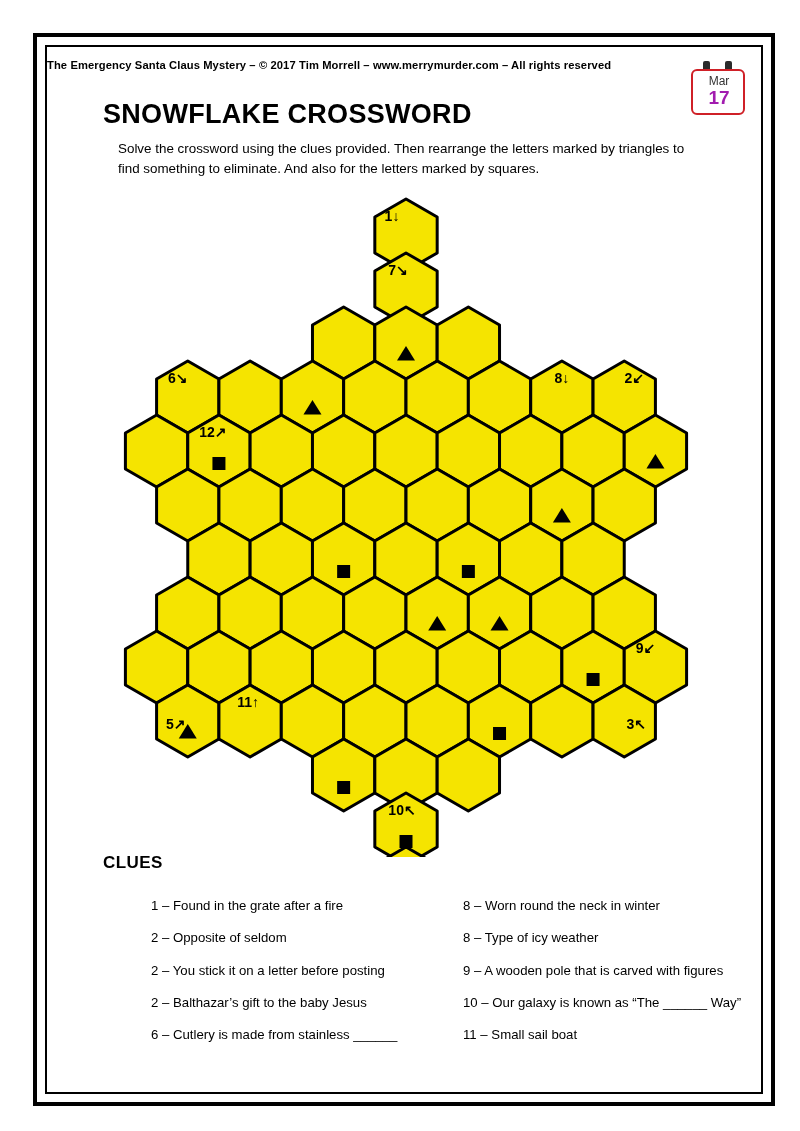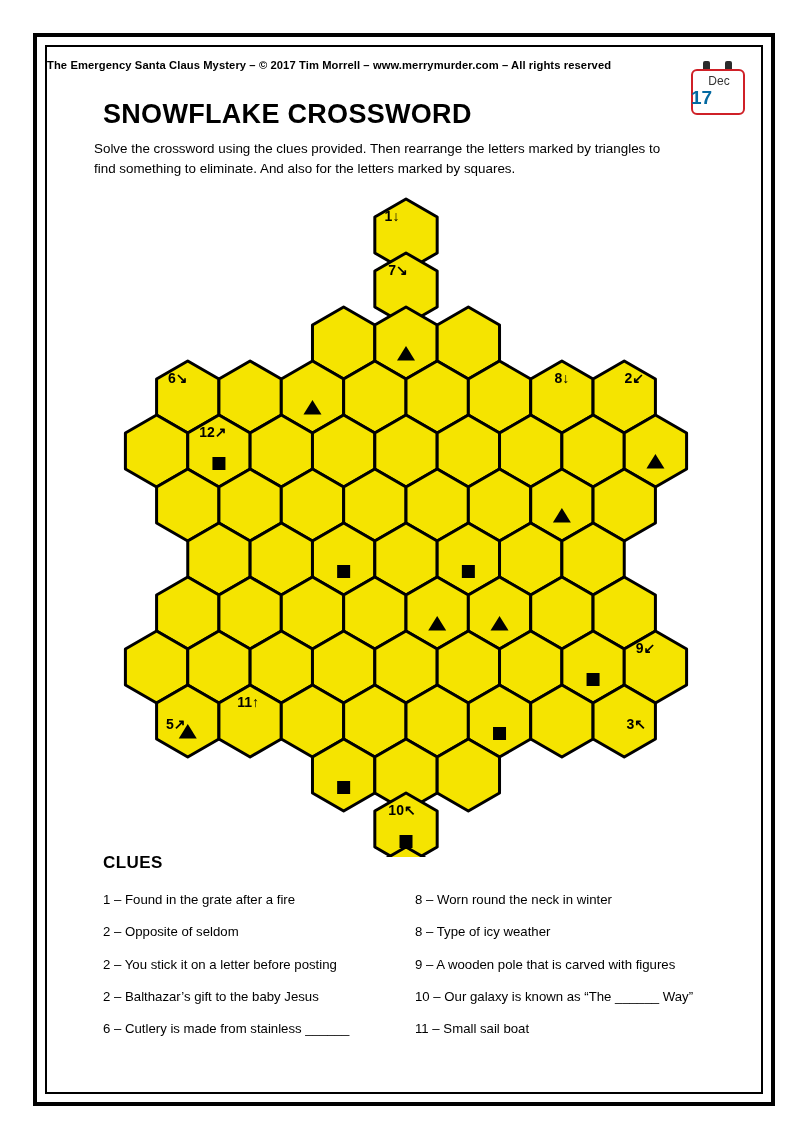--- a/index.html
+++ b/index.html
@@ -9,49 +9,49 @@
   .inner-frame{position:absolute;left:8px;top:8px;right:8px;bottom:8px;border:2px solid #000;background:#fff;}
 
   .credit{position:absolute;left:0;right:0;top:12px;font-size:11.2px;font-weight:bold;letter-spacing:.1px;}
 
   .cal{position:absolute;right:14px;top:14px;width:56px;height:54px;}
   .cal-body{position:absolute;left:0;top:8px;width:54px;height:46px;border:2.5px solid #cf2027;border-radius:6px;background:#fff;box-sizing:border-box;}
   .cal-ring{position:absolute;width:7px;height:16px;background:#2b2b2b;border-radius:2px;top:0;}
   .cal-ring.l{left:12px;}
   .cal-ring.r{left:34px;}
   .cal-mon{position:absolute;left:0;right:0;top:13px;text-align:center;font-size:12px;color:#333;}
-  .cal-day{position:absolute;left:0;right:0;top:26px;font-size:19px;font-weight:bold;color:#0369a1;}
+  .cal-day{position:absolute;left:0;right:0;top:26px;text-align:center;font-size:19px;font-weight:bold;color:#a21caf;}
 
   .title{position:absolute;left:56px;top:52px;font-size:27px;font-weight:bold;letter-spacing:.3px;}
-  .subtitle{position:absolute;left:47px;top:92px;width:580px;font-size:13.4px;line-height:1.5;}
+  .subtitle{position:absolute;left:71px;top:92px;width:580px;font-size:13.4px;line-height:1.5;}
 
   .grid-wrap{position:absolute;left:0;top:140px;width:718px;height:670px;}
   .grid-wrap svg{display:block;}
 
   .clues-title{position:absolute;left:56px;top:806px;font-size:17px;font-weight:bold;letter-spacing:.4px;}
   .clues{position:absolute;left:56px;top:836px;width:612px;}
-  .clue-col{position:absolute;top:8px;width:300px;}
+  .clue-col{position:absolute;top:14px;width:300px;margin-left:48px;}
   .clue-col.left{left:0;}
   .clue-col.right{left:312px;}
   .clue{font-size:13.2px;line-height:1.35;margin-bottom:14.5px;white-space:nowrap;}
 </style>
 </head>
 <body>
 
 <div class="page">
   <div class="outer-frame">
     <div class="inner-frame">
 
       <div class="credit">The Emergency Santa Claus Mystery – © 2017 Tim Morrell – www.merrymurder.com – All rights reserved</div>
 
       <div class="cal">
         <div class="cal-ring l"></div>
         <div class="cal-ring r"></div>
         <div class="cal-body"></div>
-        <div class="cal-mon">Dec</div>
+        <div class="cal-mon">Mar</div>
         <div class="cal-day">17</div>
       </div>
 
       <div class="title">SNOWFLAKE CROSSWORD</div>
       <div class="subtitle">Solve the crossword using the clues provided. Then rearrange the letters marked by triangles to find something to eliminate. And also for the letters marked by squares.</div>
 
       <div class="grid-wrap">
         <svg width="718" height="670" viewBox="0 0 718 670" xmlns="http://www.w3.org/2000/svg">
           <defs>
             <g id="hexdef"></g>

